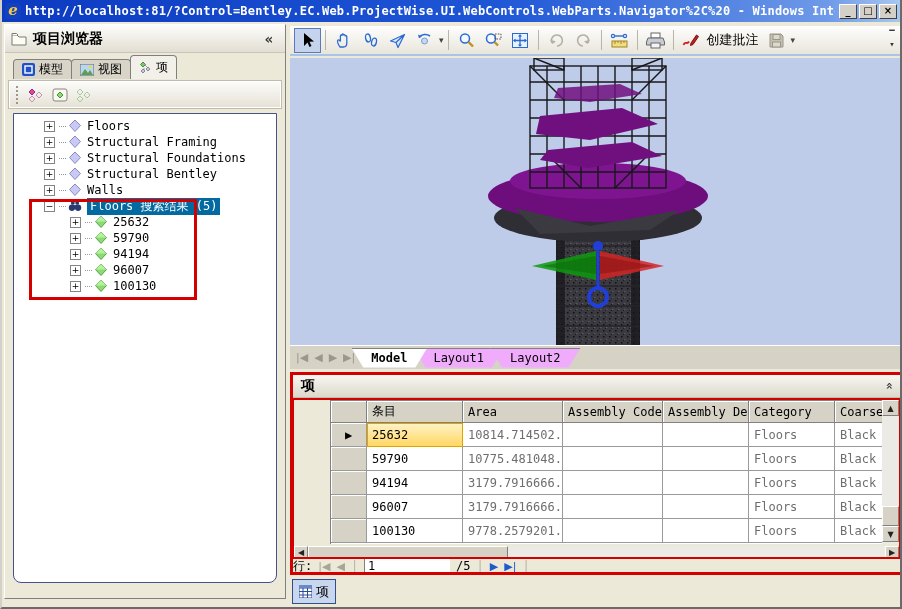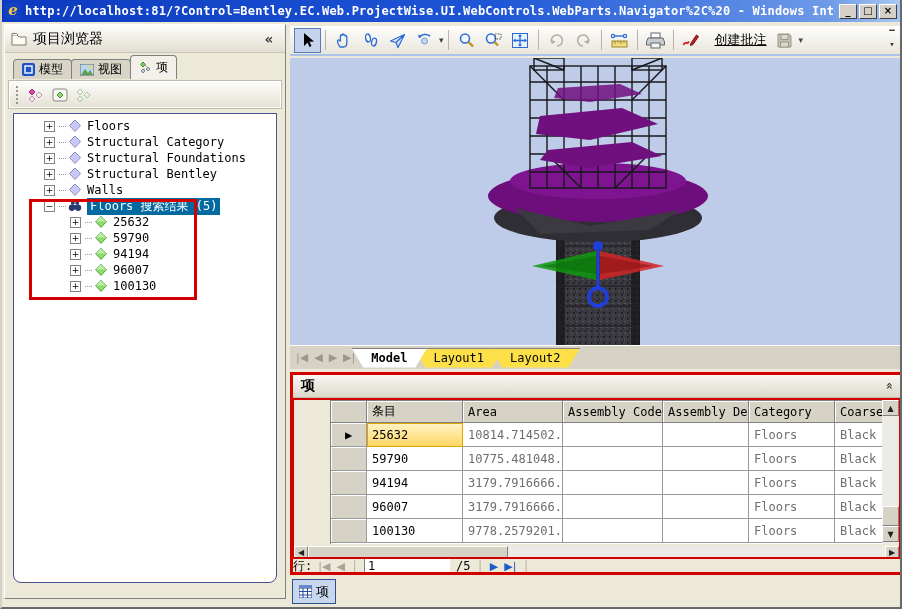--- a/index.html
+++ b/index.html
@@ -18,21 +18,21 @@
   .title-text{ color:#fff; font-weight:bold; font-size:12px; white-space:nowrap; overflow:hidden; flex:1; letter-spacing:0.2px; }
   .winbtns{ display:flex; gap:2px; margin-left:4px; }
   .win-btn{ width:18px; height:15px; background:#D4D0C8; border:1px solid; border-color:#fff #404040 #404040 #fff;
     font-size:10px; font-weight:bold; line-height:12px; text-align:center; font-family:"DejaVu Sans",sans-serif; cursor:default; }
 
   
   .lp{ position:absolute; left:2px; top:24px; width:282px; height:575px; background:#ECE9D8;
     border:1px solid #fff; border-right:1px solid #808080; border-bottom:1px solid #808080; }
   .lp-header{ height:28px; background:linear-gradient(#FDFDFB,#E2DED2); display:flex; align-items:center;
     padding:0 6px; border-bottom:1px solid #C8C4B8; }
-  .lp-title{ font-weight:normal; font-size:14px; margin-left:6px; flex:1; font-family:"DejaVu Sans",sans-serif; }
+  .lp-title{ font-weight:bold; font-size:14px; margin-left:6px; flex:1; font-family:"DejaVu Sans",sans-serif; }
   .collapse-btn{ font-size:14px; font-weight:bold; color:#333; width:20px; text-align:center; cursor:default; }
   .lp-tabs{ display:flex; align-items:flex-end; height:26px; padding-left:8px; background:#ECE9D8; }
   .tab{ display:flex; align-items:center; gap:4px; height:20px; padding:0 8px; background:#D8D4C8;
     border:1px solid #808080; border-bottom:none; border-radius:4px 4px 0 0; margin-right:-1px; font-size:12px; }
   .tab.active{ height:24px; background:#F2F0E8; position:relative; z-index:2; }
   .lp-toolbar{ height:27px; margin:2px 4px 2px 4px; background:linear-gradient(#FBFBF9,#E6E2D6);
     border:1px solid #fff; box-shadow:0 0 0 1px #C0BCB0; display:flex; align-items:center; padding-left:2px; }
   .grip{ width:4px; height:18px; border-left:2px dotted #9A968A; margin:0 4px; }
   .tool-btn{ width:24px; height:22px; display:flex; align-items:center; justify-content:center; }
   .tree-wrap{ position:absolute; left:8px; top:88px; width:264px; height:470px; background:#fff;
@@ -46,30 +46,30 @@
   .ind1{ padding-left:30px; } .ind2{ padding-left:56px; }
 
   
   .rt-toolbar{ position:absolute; left:288px; top:26px; width:612px; height:30px;
     background:linear-gradient(#FEFEFE,#E8E5DA); border-bottom:2px solid #A9C4E8;
     display:flex; align-items:center; padding:0 4px; }
   .tbtn{ width:27px; height:25px; display:flex; align-items:center; justify-content:center; border:1px solid transparent; }
   .tbtn.pressed{ background:#C6D3EC; border:1px solid #5A7AB8; }
   .sep{ width:1px; height:20px; background:#B8B4A8; margin:0 4px; }
   .dd{ font-size:9px; color:#444; margin-left:1px; font-family:"DejaVu Sans",sans-serif; }
-  .mk-label{ font-size:13px; margin:0 4px 0 10px; font-family:"DejaVu Sans",sans-serif;text-decoration:underline; }
+  .mk-label{ font-size:13px; margin:0 4px 0 2px; font-family:"DejaVu Sans",sans-serif; }
   .ovf{ position:absolute; right:3px; top:5px; width:14px; height:20px; font-size:9px; color:#333; text-align:center; line-height:9px; }
 
   
   .viewport{ position:absolute; left:288px; top:58px; width:612px; height:287px; background:#BECBE9; overflow:hidden; }
   .sheetbar{ position:absolute; left:288px; top:345px; width:612px; height:24px; background:#D6D2C6;
     display:flex; align-items:center; border-top:1px solid #fff; }
   .navgrp{ display:flex; gap:6px; padding:0 10px 0 6px; }
   .nav-ico{ color:#9B978A; font-size:11px; font-family:"DejaVu Sans",sans-serif; }
-  .sheettab{ height:20px; padding:0 20px; display:flex; align-items:center; background:#fde047;
+  .sheettab{ height:20px; padding:0 20px; display:flex; align-items:center; background:#f0abfc;
     clip-path:polygon(0 0,100% 0,calc(100% - 12px) 100%,12px 100%); margin-left:-14px;
     border-top:1px solid #808080; font-size:12px; position:relative; }
   .sheettab.active{ background:#fff; font-weight:bold; z-index:3; }
 
   
   .items-header{ position:absolute; left:291px; top:375px; width:607px; height:23px;
     background:linear-gradient(#F8F7F3,#DCD8CB); display:flex; align-items:center; padding:0 8px;
     border-bottom:1px solid #C0BCB0; }
   .items-title{ font-weight:bold; font-size:14px; flex:1; font-family:"DejaVu Sans",sans-serif; }
   .chev-dn{ display:inline-block; transform:rotate(-90deg); font-weight:bold; color:#333; }
@@ -185,21 +185,21 @@
             <path d="M7 1 l5.5 5.5 L7 12.5 L1.5 6.5 z" fill="#C9C9F2" stroke="#8A8AC8"></path>
           </svg>
         <span>Floors</span>
       </div>
       <div class="trow ind1">
         <span class="expander">+</span>
           <span class="stub"></span>
         <svg class="t-icon" viewBox="0 0 14 14">
             <path d="M7 1 l5.5 5.5 L7 12.5 L1.5 6.5 z" fill="#C9C9F2" stroke="#8A8AC8"></path>
           </svg>
-        <span>Structural Category</span>
+        <span>Structural Framing</span>
       </div>
       <div class="trow ind1">
         <span class="expander">+</span>
           <span class="stub"></span>
         <svg class="t-icon" viewBox="0 0 14 14">
             <path d="M7 1 l5.5 5.5 L7 12.5 L1.5 6.5 z" fill="#C9C9F2" stroke="#8A8AC8"></path>
           </svg>
         <span>Structural Foundations</span>
       </div>
       <div class="trow ind1">

